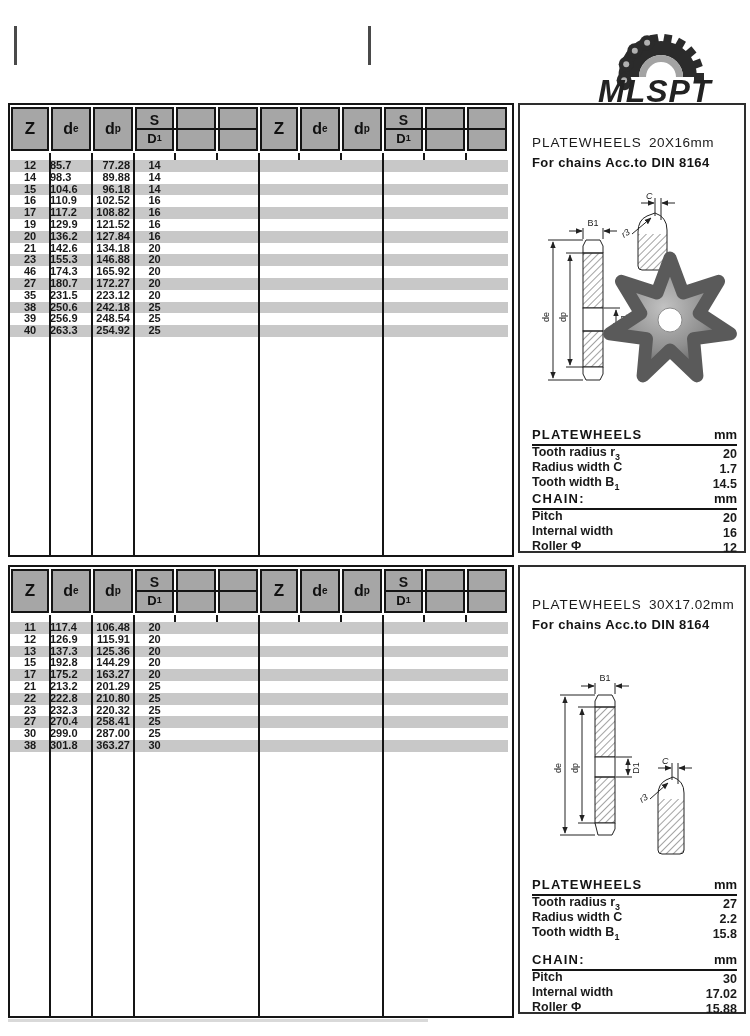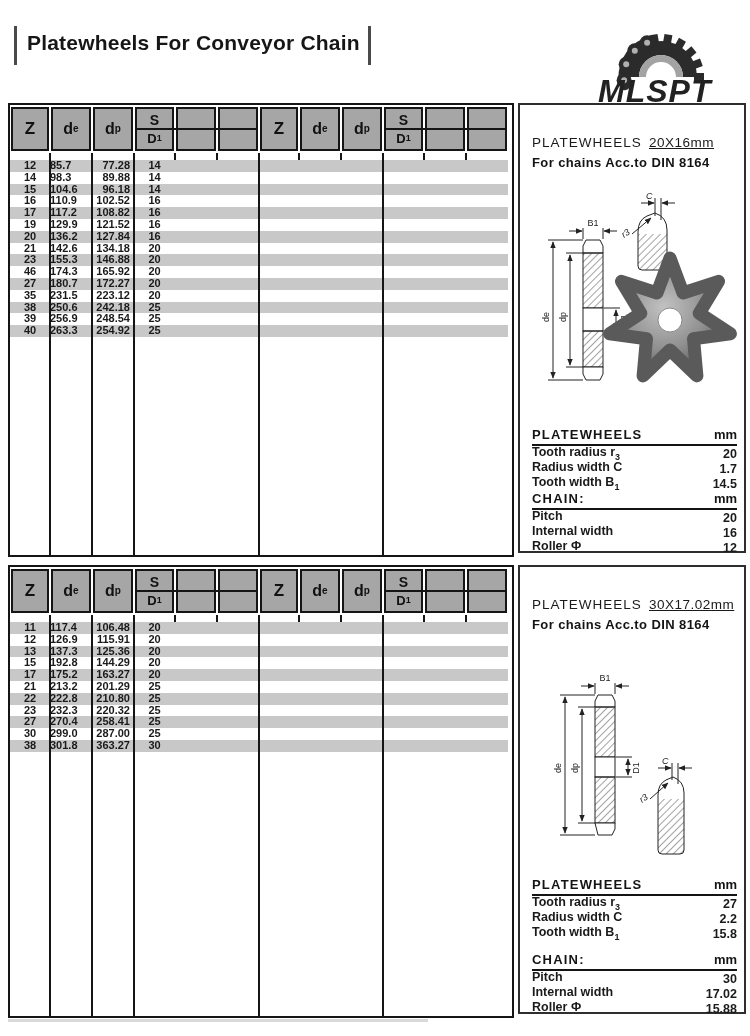--- a/index.html
+++ b/index.html
@@ -46,21 +46,21 @@
   .cdp{width:42px;text-align:right;padding-right:4px;box-sizing:border-box;}
   .cs{width:41px;text-align:center;}
   .vline{position:absolute;top:0;bottom:0;width:2px;background:#151515;z-index:2;}
   .v1{left:39px;} .v2{left:81px;} .v3{left:123px;} .v4{left:248px;} .v5{left:372px;}
 
   
   .panel{position:absolute;left:518px;width:228px;border:2px solid #2e2e2e;background:#fff;box-sizing:border-box;}
   .panel.p1{top:103px;height:450px;}
   .panel.p2{top:565px;height:449px;}
   .phead{position:absolute;left:12px;top:30px;width:205px;font-size:13.5px;letter-spacing:1px;color:#1a1a1a;}
-  .phead .psize{position:absolute;left:117px;top:0;letter-spacing:0.5px;text-decoration:underline;}
+  .phead .psize{position:absolute;left:117px;top:0;letter-spacing:0.5px;}
   .psub{position:absolute;left:12px;top:50px;font-size:13px;font-weight:bold;letter-spacing:0.4px;color:#141414;}
   .draw{position:absolute;left:0;width:224px;}
   .draw.d1{top:85px;height:235px;}
   .draw.d2{top:100px;height:200px;}
   svg text{font-family:"Liberation Sans",sans-serif;fill:#222;}
 
   .spec{position:absolute;left:12px;width:205px;}
   .spec-h{display:flex;justify-content:space-between;align-items:flex-end;font-weight:bold;font-size:13px;
           letter-spacing:1.2px;border-bottom:2px solid #141414;padding-bottom:2px;height:15px;color:#141414;}
   .spec-h .unit{letter-spacing:0;}
@@ -72,21 +72,20 @@
 
   .smudge{position:absolute;left:8px;top:1019px;width:420px;height:3px;background:#d9d9d9;}
 </style>
 </head>
 <body>
 
 <div class="page">
 
   <div class="titlebar">
     <div class="tbar left"></div>
-    <div class="ptitle">Platewheels For Conveyor Chain</div>
     <div class="tbar right"></div>
     <div class="logo">
       <svg width="122" height="82" viewBox="0 0 122 82">
         <g>
           <rect x="-4" y="-5" width="8" height="10" transform="translate(102,54) rotate(90)" fill="#2b2b2b"></rect>
           <rect x="-4" y="-5" width="8" height="10" transform="translate(99.7,41) rotate(70)" fill="#2b2b2b"></rect>
           <rect x="-4" y="-5" width="8" height="10" transform="translate(93.1,29.6) rotate(50)" fill="#2b2b2b"></rect>
           <rect x="-4" y="-5" width="8" height="10" transform="translate(83,21.1) rotate(30)" fill="#2b2b2b"></rect>
           <rect x="-4" y="-5" width="8" height="10" transform="translate(70.6,16.6) rotate(10)" fill="#2b2b2b"></rect>
           <rect x="-4" y="-5" width="8" height="10" transform="translate(57.4,16.6) rotate(-10)" fill="#2b2b2b"></rect>

